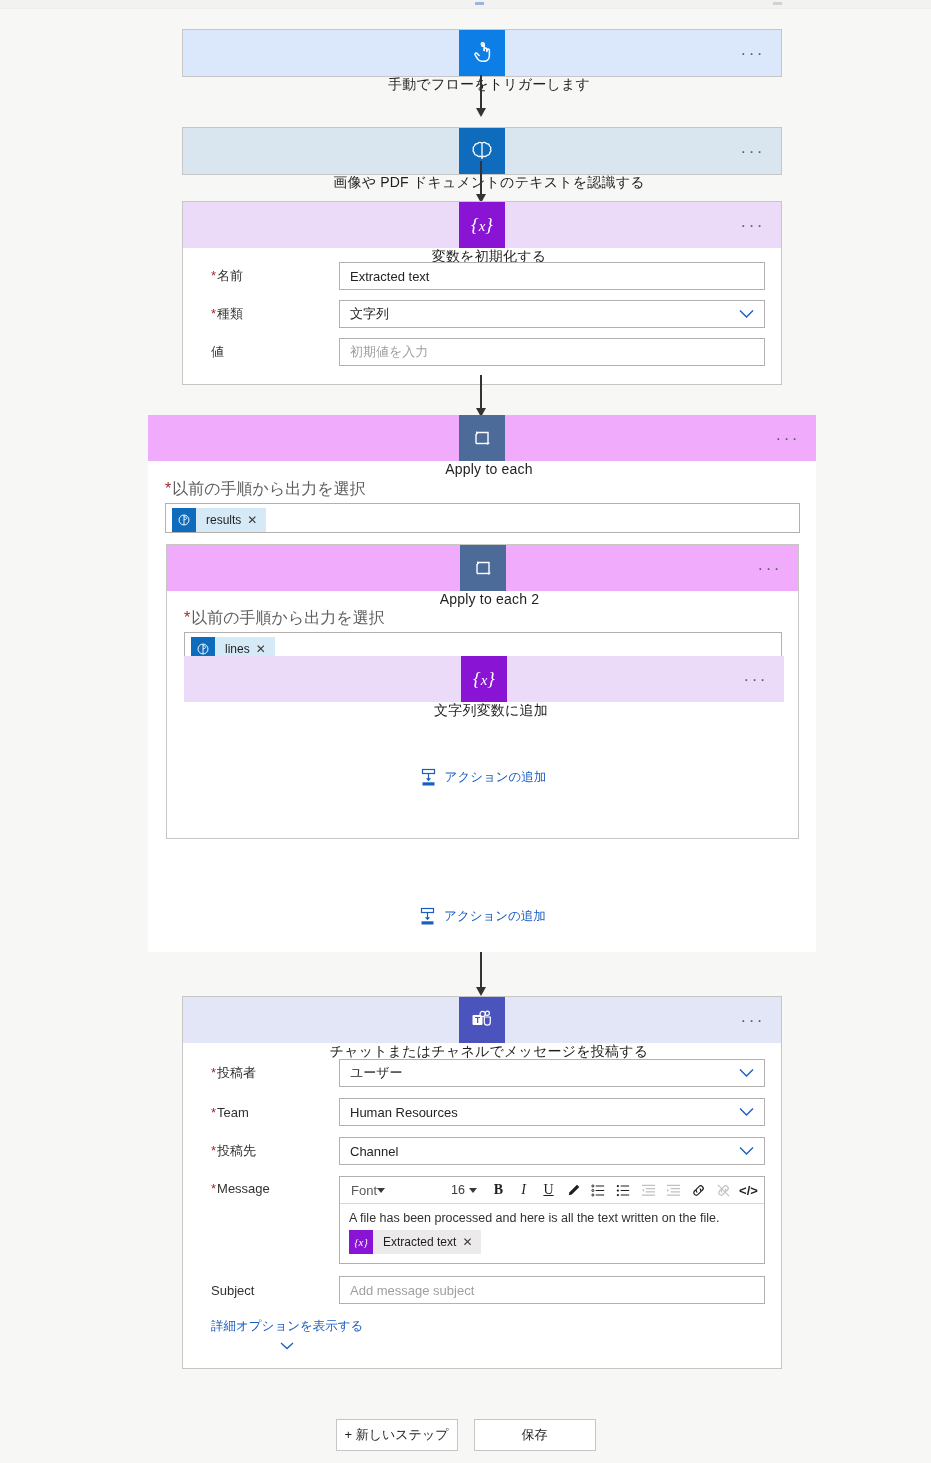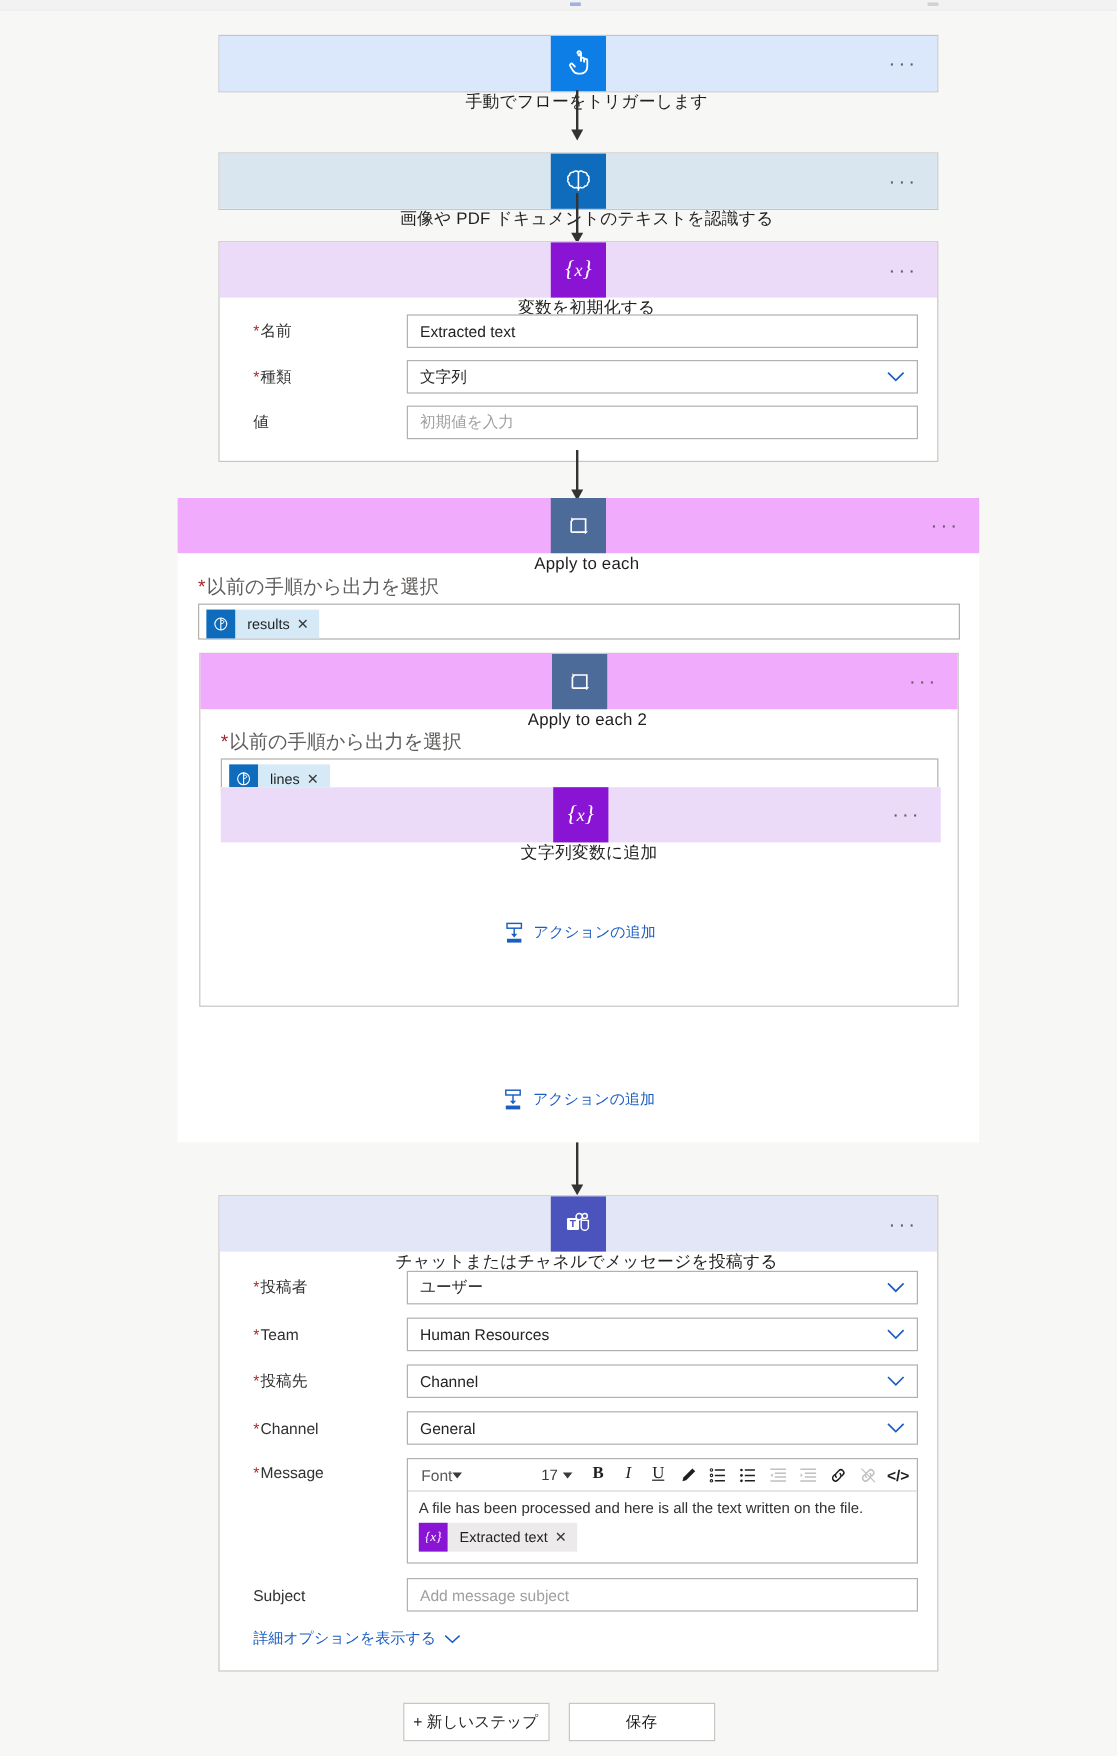--- a/index.html
+++ b/index.html
@@ -241,20 +241,21 @@
   .adv-link {
     display: flex;
     align-items: center;
     gap: 7px;
     color: #1b5ec2;
     font-size: 12.5px;
     padding-left: 12px;
     margin-top: 14px;
     cursor: pointer;
     width: max-content;
+    flex-direction: column;
   }
 
   
   .btn-bar {
     position: absolute;
     left: 0; right: 0;
     display: flex;
     justify-content: center;
     gap: 16px;
   }
@@ -506,42 +507,31 @@
         <div class="field">
           <span>Channel</span>
           <span class="chev">
               <svg width="15" height="9" viewBox="0 0 15 9">
                 <path d="M1 1l6.5 6.5L14 1" stroke="#1b5ec2" stroke-width="1.4" fill="none"></path>
               </svg>
             </span>
         </div>
       </div>
 
-      <div class="row" style="margin-bottom:11px;">
-        <div class="row-label"><span class="req">*</span><span>Channel</span></div>
-        <div class="field">
-          <span>General</span>
-          <span class="chev">
-              <svg width="15" height="9" viewBox="0 0 15 9">
-                <path d="M1 1l6.5 6.5L14 1" stroke="#1b5ec2" stroke-width="1.4" fill="none"></path>
-              </svg>
-            </span>
-        </div>
-      </div>
 
       <div class="row" style="align-items:flex-start; margin-bottom:12px;">
         <div class="row-label" style="padding-top:5px;"><span class="req">*</span><span>Message</span></div>
         <div class="rte">
           <div class="rte-toolbar">
             <div class="tb-font">
               <span>Font</span>
               <span class="caret-dn"></span>
             </div>
             <div class="tb-size">
-              <span>17</span>
+              <span>16</span>
               <span class="caret-dn"></span>
             </div>
             <div class="tb-btn" style="font-weight:bold;font-family:'Liberation Serif',serif;">B</div>
             <div class="tb-btn" style="font-style:italic;font-family:'Liberation Serif',serif;">I</div>
             <div class="tb-btn" style="text-decoration:underline;font-family:'Liberation Serif',serif;">U</div>
             <div class="tb-btn">
               <svg width="15" height="15" viewBox="0 0 16 16">
                   <path d="M11.7 1.8l2.5 2.5-8 8-3.3.8.8-3.3z" fill="#1f1f1f"></path>
                 </svg>
             </div>

